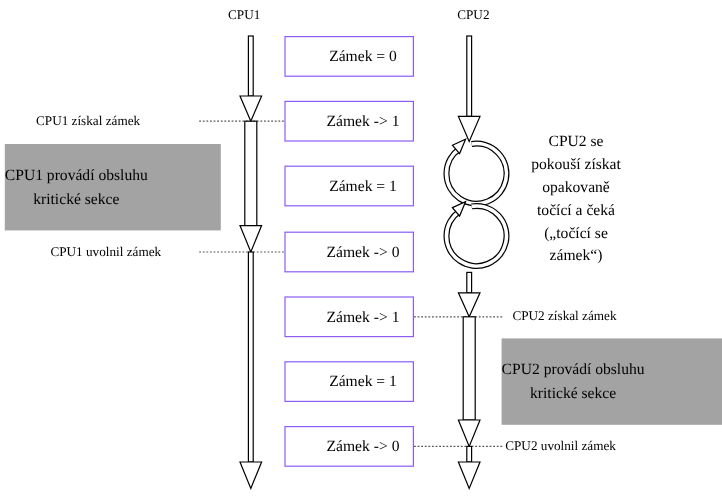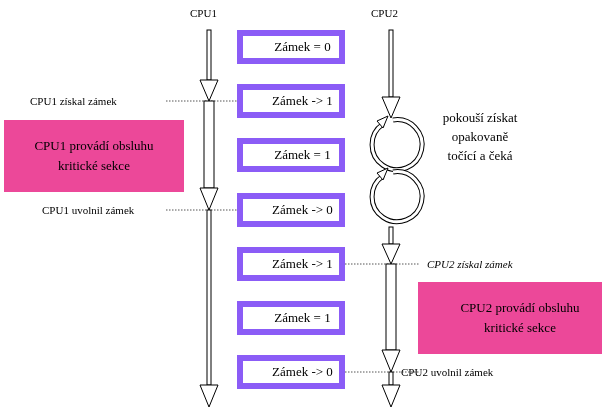--- a/index.html
+++ b/index.html
@@ -1,31 +1,31 @@
 <!DOCTYPE html>
 <html><head>
 <meta charset="utf-8">
 <style>
   html, body { margin: 0; padding: 0; background: #ffffff; }
   body { width: 602px; height: 413px; position: relative; overflow: hidden;
          font-family: "Liberation Serif", "DejaVu Serif", serif; color: #000; }
   .lbl { position: absolute; font-size: 11px; line-height: 15px; white-space: nowrap; }
   .state-box { position: absolute; left: 237px; width: 108px; height: 34px; box-sizing: border-box;
-               border: 6px solid #8b5cf6; background: #fff; display: flex; align-items: center;
+               border: 1px solid #8b5cf6; background: #fff; display: flex; align-items: center;
                justify-content: center; font-size: 13px; padding-left: 23px; }
-  .crit { position: absolute; background: #ec4899; display: flex; align-items: center;
-          justify-content: center; text-align: center; font-size: 13px; line-height: 20px; }
+  .crit { position: absolute; background: #a3a3a3; display: flex; align-items: center;
+          text-align: center; font-size: 13px; line-height: 20px; }
   .note { position: absolute; text-align: center; font-size: 13px; line-height: 19px; }
   svg { position: absolute; left: 0; top: 0; }
 </style>
 </head>
 <body>
 
 <div class="lbl" style="left:190px; top:6px;">CPU1</div>
-<div class="lbl" style="left:371px; top:6px;">CPU2</div>
+<div class="lbl" style="left:381px; top:6px;">CPU2</div>
 
 <svg width="602" height="413">
   <defs></defs>
 
   <g stroke="#555" stroke-width="1" stroke-dasharray="1.5,1.5" fill="none">
     <line x1="166" y1="101" x2="237" y2="101"></line>
     <line x1="166" y1="210" x2="237" y2="210"></line>
     <line x1="345" y1="264" x2="420" y2="264"></line>
     <line x1="345" y1="372" x2="420" y2="372"></line>
   </g>
@@ -83,33 +83,36 @@
 <div class="state-box" style="top:30px;">Zámek = 0</div>
 <div class="state-box" style="top:84px;">Zámek -&gt; 1</div>
 <div class="state-box" style="top:138px;">Zámek = 1</div>
 <div class="state-box" style="top:193px;">Zámek -&gt; 0</div>
 <div class="state-box" style="top:247px;">Zámek -&gt; 1</div>
 <div class="state-box" style="top:301px;">Zámek = 1</div>
 <div class="state-box" style="top:355px;">Zámek -&gt; 0</div>
 
 <div class="lbl" style="left:30px; top:94px;">CPU1 získal zámek</div>
 <div class="lbl" style="left:25px; top:203px;margin-left:17px;">CPU1 uvolnil zámek</div>
-<div class="lbl" style="left:427px; top:257px;font-style:italic;">CPU2 získal zámek</div>
-<div class="lbl" style="left:401px; top:365px;">CPU2 uvolnil zámek</div>
+<div class="lbl" style="left:427px; top:257px;">CPU2 získal zámek</div>
+<div class="lbl" style="left:421px; top:365px;">CPU2 uvolnil zámek</div>
 
 <div class="crit" style="left:4px; top:120px; width:180px; height:72px;">
   <div>
     <div>CPU1 provádí obsluhu</div>
     <div>kritické sekce</div>
   </div>
 </div>
 <div class="crit" style="left:418px; top:282px; width:204px; height:72px;">
   <div>
     <div>CPU2 provádí obsluhu</div>
     <div>kritické sekce</div>
   </div>
 </div>
 
 <div class="note" style="left:430px; top:108px; width:100px;">
+  <div>CPU2 se</div>
   <div>pokouší získat</div>
   <div>opakovaně</div>
   <div>točící a čeká</div>
+  <div>(„točící se</div>
+  <div>zámek“)</div>
 </div>
 
 </body></html>

